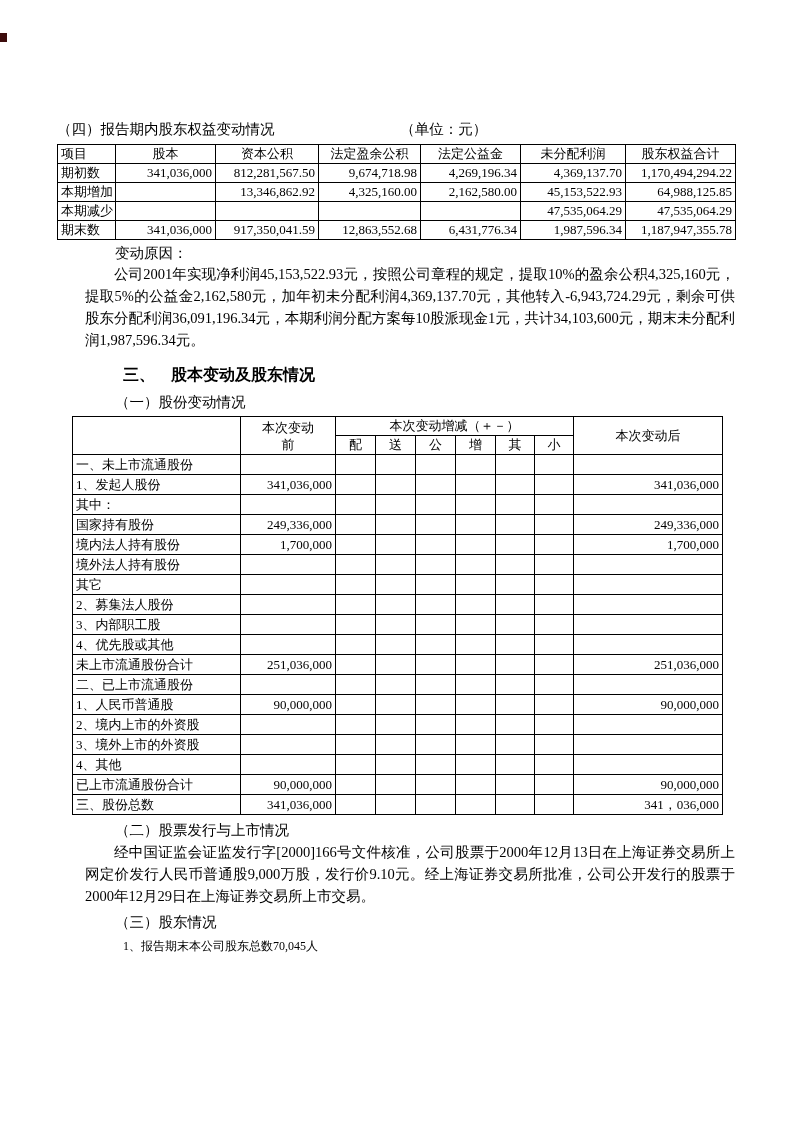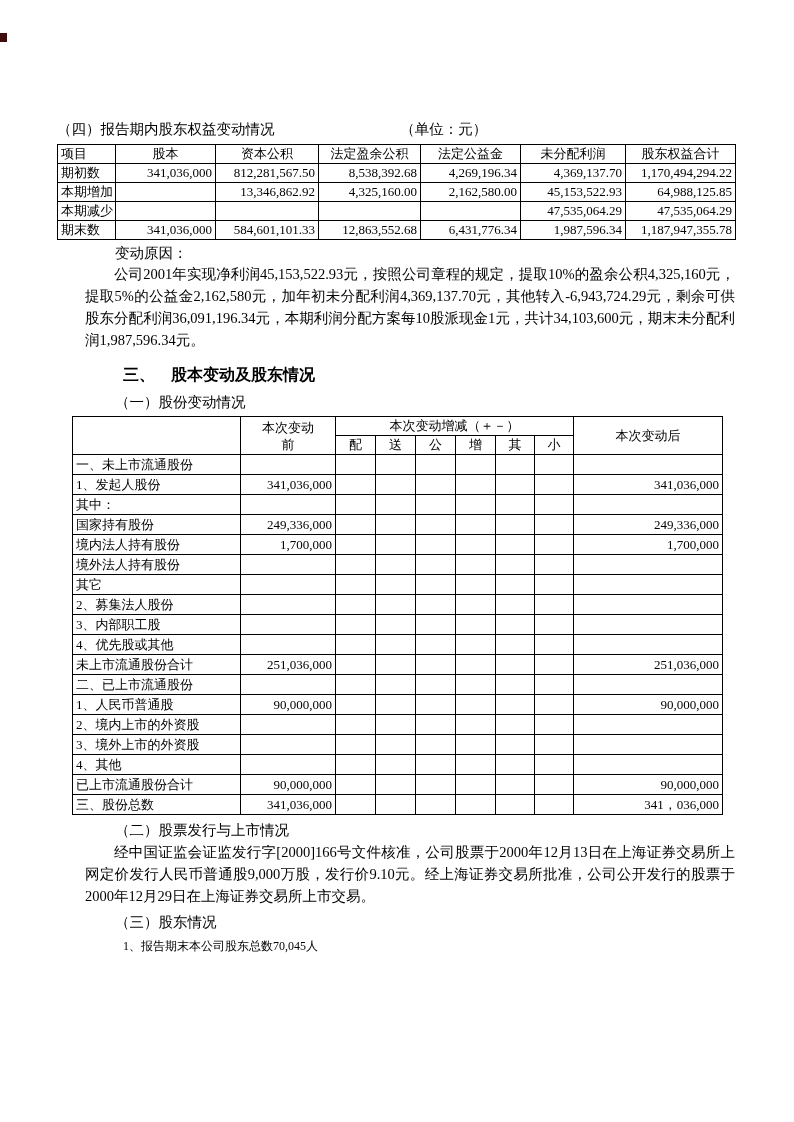--- a/index.html
+++ b/index.html
@@ -88,21 +88,21 @@
           <th>法定公益金</th>
           <th>未分配利润</th>
           <th>股东权益合计</th>
         </tr>
       </thead>
       <tbody>
           <tr>
             <td class="cell-label">期初数</td>
             <td class="cell-num">341,036,000</td>
             <td class="cell-num">812,281,567.50</td>
-            <td class="cell-num">8,538,392.68</td>
+            <td class="cell-num">9,674,718.98</td>
             <td class="cell-num">4,269,196.34</td>
             <td class="cell-num">4,369,137.70</td>
             <td class="cell-num">1,170,494,294.22</td>
           </tr>
           <tr>
             <td class="cell-label">本期增加</td>
             <td class="cell-num"></td>
             <td class="cell-num">13,346,862.92</td>
             <td class="cell-num">4,325,160.00</td>
             <td class="cell-num">2,162,580.00</td>
@@ -114,21 +114,21 @@
             <td class="cell-num"></td>
             <td class="cell-num"></td>
             <td class="cell-num"></td>
             <td class="cell-num"></td>
             <td class="cell-num">47,535,064.29</td>
             <td class="cell-num">47,535,064.29</td>
           </tr>
           <tr>
             <td class="cell-label">期末数</td>
             <td class="cell-num">341,036,000</td>
-            <td class="cell-num">584,601,101.33</td>
+            <td class="cell-num">917,350,041.59</td>
             <td class="cell-num">12,863,552.68</td>
             <td class="cell-num">6,431,776.34</td>
             <td class="cell-num">1,987,596.34</td>
             <td class="cell-num">1,187,947,355.78</td>
           </tr>
         </tbody>
     </table>
 
     <div class="reason-label">变动原因：</div>
     <p class="para">公司2001年实现净利润45,153,522.93元，按照公司章程的规定，提取10%的盈余公积4,325,160元，提取5%的公益金2,162,580元，加年初未分配利润4,369,137.70元，其他转入-6,943,724.29元，剩余可供股东分配利润36,091,196.34元，本期利润分配方案每10股派现金1元，共计34,103,600元，期末未分配利润1,987,596.34元。</p>

